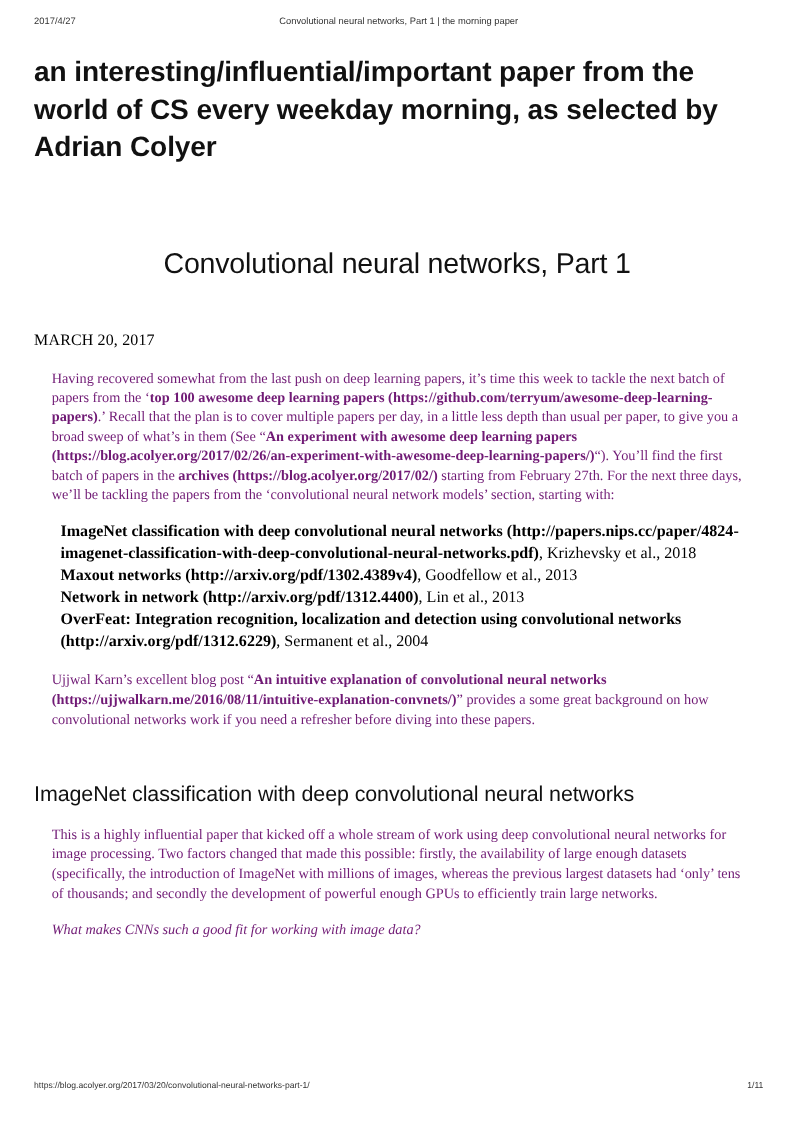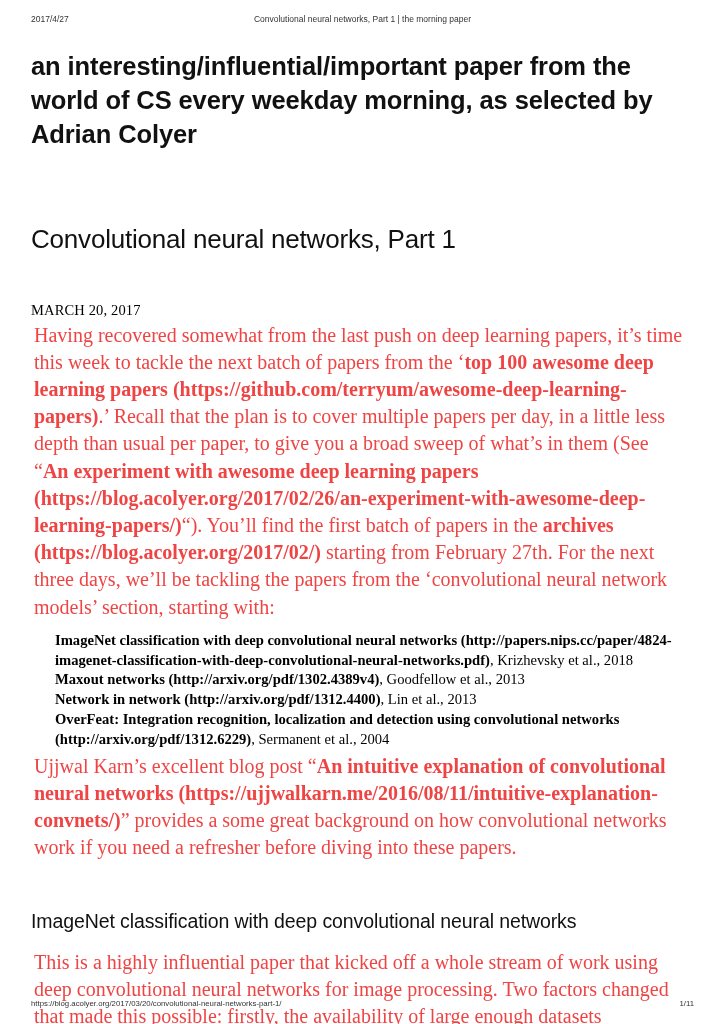--- a/index.html
+++ b/index.html
@@ -38,21 +38,21 @@
     left: 0;
     top: 0;
     width: 725px;
     text-align: center;
     white-space: nowrap;
   }
 
   
   .print-footer {
     position: absolute;
-    bottom: 11px;
+    bottom: 28px;
     left: 0;
     width: 725px;
     height: 14px;
     font-family: "Liberation Sans", sans-serif;
     font-size: 7.8px;
     color: #333333;
   }
   .print-footer .pf-url {
     position: absolute;
     left: 31px;
@@ -94,36 +94,37 @@
     letter-spacing: -0.1px;
   }
 
   .post-title {
     margin-top: 72px;
     font-family: "Liberation Sans", sans-serif;
     font-size: 26px;
     font-weight: normal;
     color: #111;
     letter-spacing: -0.2px;
+    text-align: center;
   }
 
   .post-date {
     margin-top: 47px;
     font-family: "Liberation Serif", "DejaVu Serif", serif;
     font-size: 14.5px;
     letter-spacing: 0.15px;
     color: #000;
   }
 
   p.body {
-    margin: 3px;
-    font-size: 20px;
+    margin: 16px;
+    font-size: 13px;
     line-height: 1.36;
     text-align: left;
-    color: #ef4444;
+    color: #701a75;
   }
 
   p.body + p.body { margin-top: 15px; font-style: italic; }
 
   .lnk { font-weight: bold; }
 
   ul.paper-list {
     margin: 10px 0 0 0;
     padding: 0 0 0 24px;
     list-style: none;

